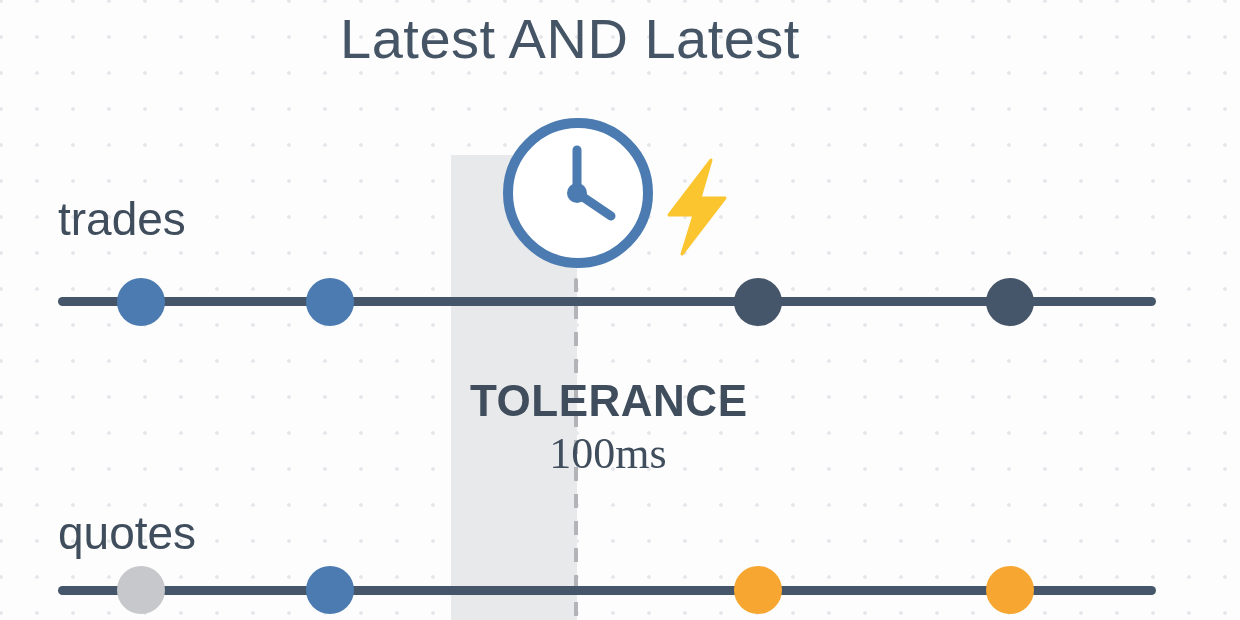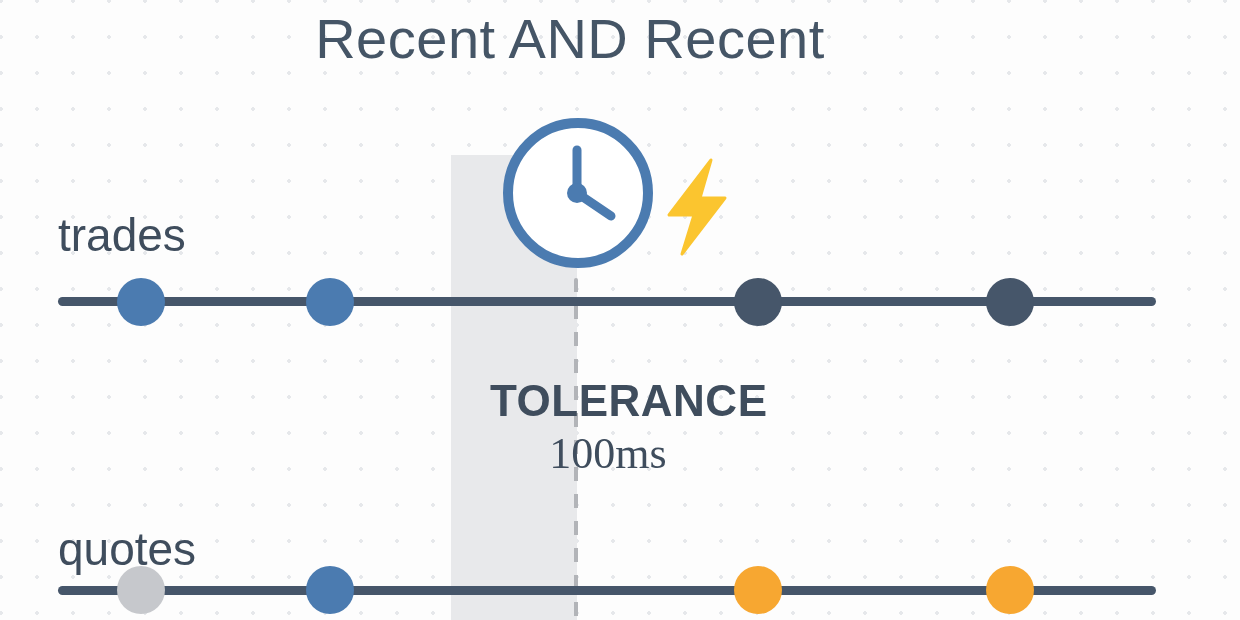--- a/index.html
+++ b/index.html
@@ -18,43 +18,43 @@
   .tolerance-band {
     position:absolute; left:451px; top:155px; width:126px; height:465px;
     background:#e8e9eb;
   }
   .dashed-line {
     position:absolute; left:574px; top:278px; width:4px; height:342px;
     background-image: linear-gradient(to bottom, #b2b4b8 0 14px, transparent 14px 27px);
     background-size:4px 27px; border-radius:2px;
   }
   .lane-label {
-    position:absolute; left:58px; font-size:46px; color:#3f4d5d;margin-top:16px;
+    position:absolute; left:58px; font-size:46px; color:#3f4d5d;
   }
   .track {
     position:absolute; left:58px; width:1098px; height:9px;
     background:#46566a; border-radius:5px;
   }
   .dot {
     position:absolute; width:48px; height:48px; border-radius:50%;
     transform:translate(-50%, -50%);
   }
   .tol-text {
     position:absolute; left:470px; width:276px; text-align:center;
     color:#3f4d5d;
   }
-  .tol-label { top:376px; font-size:44px; font-weight:700; letter-spacing:0.5px;margin-left:20px; }
+  .tol-label { top:376px; font-size:44px; font-weight:700; letter-spacing:0.5px; }
   .tol-value { top:428px; font-size:44px; font-weight:400;font-family:Liberation Serif, serif; }
   .clock { position:absolute; left:500px; top:115px; width:156px; height:156px; }
   .bolt { position:absolute; left:665px; top:158px; width:64px; height:98px; }
 </style>
 </head>
 <body>
 
-<div class="title">Recent AND Recent</div>
+<div class="title">Latest AND Latest</div>
 
 <div class="tolerance-band"></div>
 <div class="dashed-line"></div>
 
 <svg class="clock" viewBox="0 0 156 156">
   <circle cx="78" cy="78" r="70" fill="#ffffff" stroke="#4b7bb0" stroke-width="10"></circle>
   <line x1="77" y1="35" x2="77" y2="76" stroke="#4b7bb0" stroke-width="9" stroke-linecap="round"></line>
   <line x1="77" y1="78" x2="111" y2="101" stroke="#4b7bb0" stroke-width="9" stroke-linecap="round"></line>
   <circle cx="77" cy="78" r="10" fill="#4b7bb0"></circle>
 </svg>

